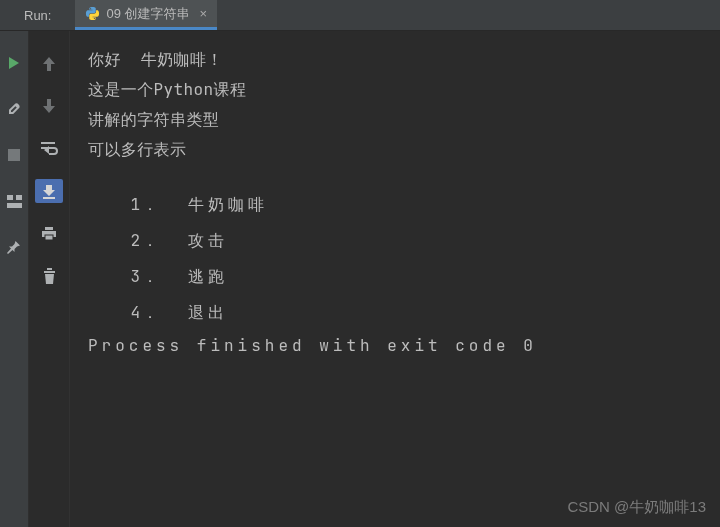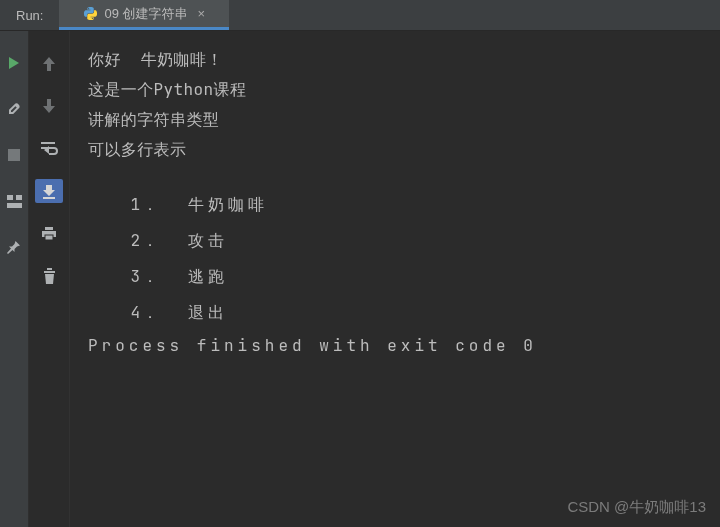--- a/index.html
+++ b/index.html
@@ -15,28 +15,28 @@
   }
   .header {
     display: flex;
     align-items: center;
     height: 30px;
     background: #3c3f41;
     border-bottom: 1px solid #282828;
     font-size: 13px;
   }
   .run-label {
-    padding: 0 16px;
+    padding: 0 24px;
     color: #bbbbbb;
   }
   .tab {
     display: flex;
     align-items: center;
     height: 100%;
-    padding: 0 24px;
+    padding: 0 10px;
     background: #4e5254;
     border-bottom: 3px solid #4a88c7;
     box-sizing: border-box;
     color: #bbbbbb;
   }
   .tab .file-icon {
     display: flex;
     align-items: center;
     margin-right: 6px;
   }

